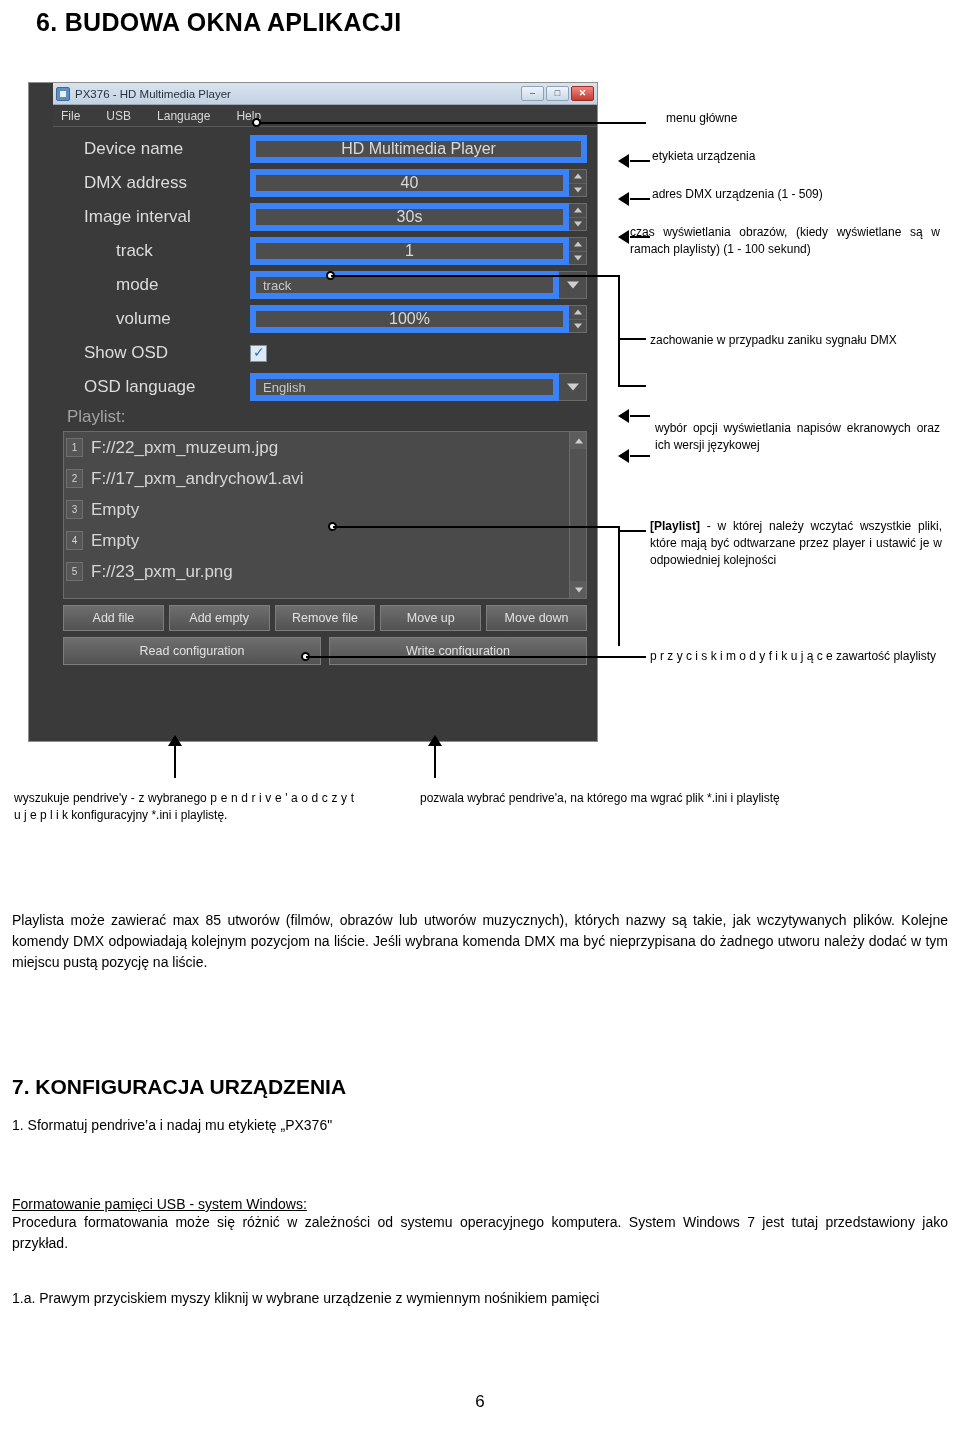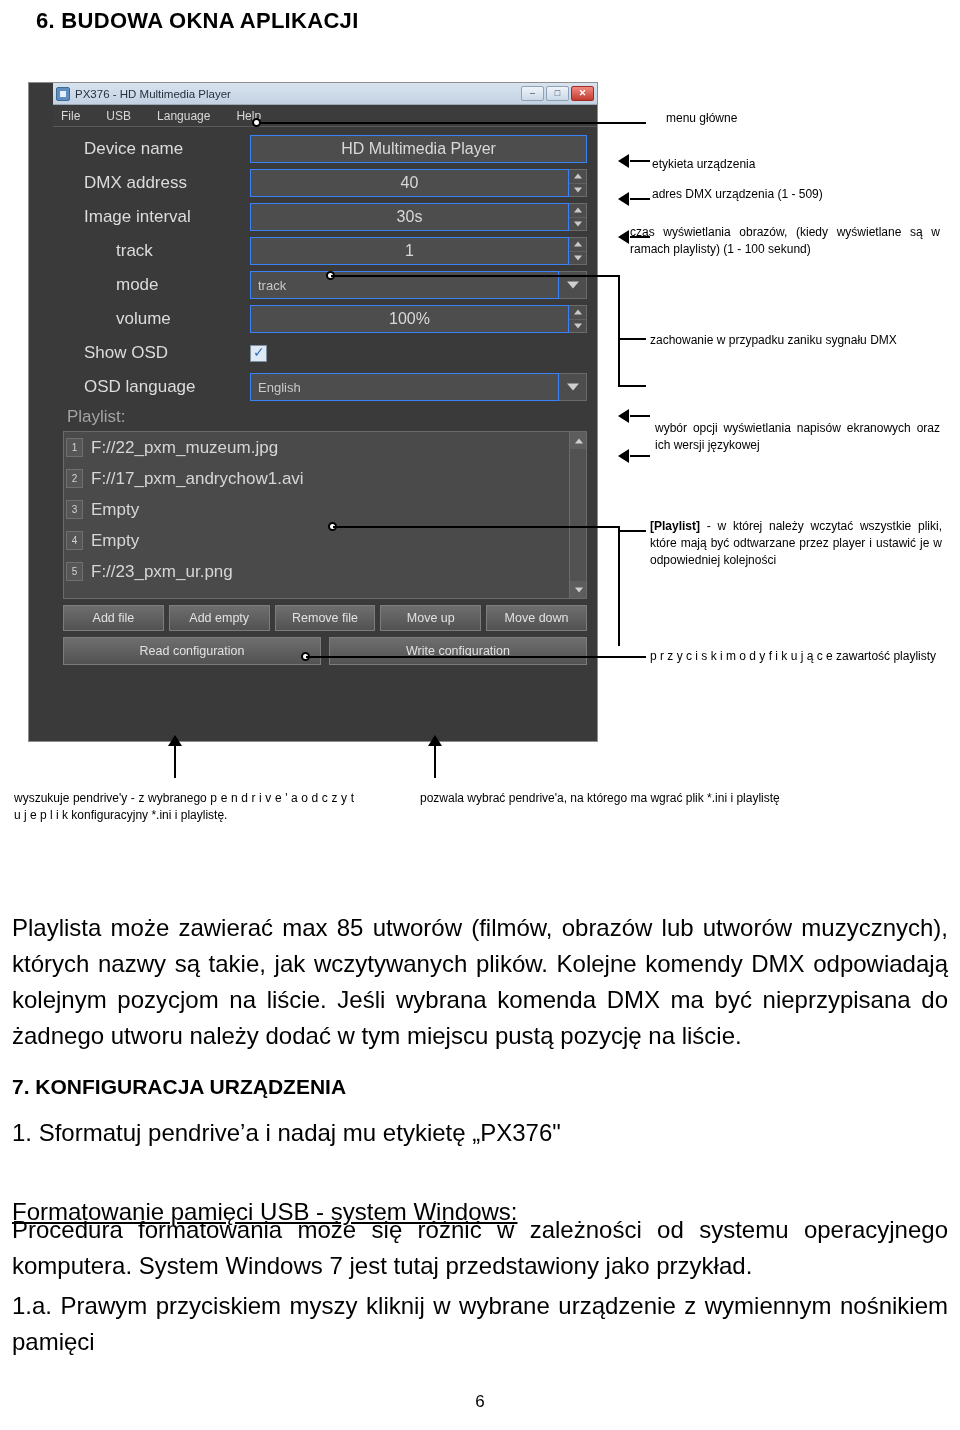--- a/index.html
+++ b/index.html
@@ -13,21 +13,21 @@
     position: relative;
     overflow: hidden;
   }
 
   .page { position: relative; width: 960px; height: 1430px; padding: 0; }
 
   
   .section-title {
     position: absolute;
     left: 36px; top: 8px;
-    font-size: 22px;
+    font-size: 25px;
     font-weight: bold;
     letter-spacing: .3px;
   }
 
   
   .appwin {
     position: absolute;
     left: 28px; top: 82px;
     width: 570px; height: 660px;
     background: #3a3a3a;
@@ -83,21 +83,21 @@
     width: 170px;
     font-size: 17px;
     color: #dcdcdc;
     padding-left: 4px;
     white-space: nowrap;
   }
   .row .lbl.sm { font-size: 16px; }
   .field {
     flex: 1; height: 28px;
     background: #4d4d4d;
-    border: 1px solid #3b82f6;
+    border: 6px solid #3b82f6;
     color: #d9d9d9;
     display: flex; align-items: center; justify-content: center;
     font-size: 16px;
     position: relative;
   }
   .field.left { justify-content: flex-start; padding-left: 7px; font-size: 13px; color:#c9c9c9; }
   .spin {
     width: 18px; height: 28px;
     background: #4d4d4d;
     border: 1px solid #6b6b6b;
@@ -206,21 +206,21 @@
   }
 
   
   .ann { position:absolute; font-size:12px; line-height:1.42; color:#000; }
   .ann.j { text-align: justify; }
   .bold { font-weight: bold; }
 
   
   .para {
     position:absolute;
-    font-size: 24px;
+    font-size: 14px;
     line-height: 1.5;
     text-align: justify;
   }
   .h2 {
     position:absolute;
     font-size: 21px;
     font-weight: bold;
   }
   .underline { text-decoration: underline; }
 
@@ -393,21 +393,21 @@
   <div class="dot" style="left:301px; top:652px;"></div>
   <div class="lead" style="left:306px; top:656px; width:340px; height:2px;"></div>
 
   <div class="lead" style="left:174px; top:742px; width:2px; height:36px;"></div>
   <div class="arrow-up" style="left:168px; top:735px;"></div>
 
   <div class="lead" style="left:434px; top:742px; width:2px; height:36px;"></div>
   <div class="arrow-up" style="left:428px; top:735px;"></div>
 
   <div class="ann" style="left:666px; top:110px;">menu główne</div>
-  <div class="ann" style="left:652px; top:156px;">etykieta urządzenia</div>
+  <div class="ann" style="left:652px; top:148px;">etykieta urządzenia</div>
   <div class="ann" style="left:652px; top:186px;">adres DMX urządzenia (1 - 509)</div>
   <div class="ann j" style="left:630px; top:224px; width:310px;">czas  wyświetlania  obrazów, (kiedy wyświetlane są w ramach playlisty) (1 - 100 sekund)</div>
   <div class="ann" style="left:650px; top:332px; width:290px;">zachowanie w przypadku zaniku sygnału DMX</div>
   <div class="ann j" style="left:655px; top:420px; width:285px;">wybór  opcji  wyświetlania napisów ekranowych oraz ich wersji językowej</div>
 
   <div class="ann j" style="left:650px; top:518px; width:292px;"><span class="bold">[Playlist]</span><span> - w której należy wczytać wszystkie pliki, które mają być odtwarzane przez player i ustawić je w odpowiedniej kolejności</span></div>
 
   <div class="ann j" style="left:650px; top:648px; width:292px;">p r z y c i s k i   m o d y f i k u j ą c e zawartość playlisty</div>
 
   <div class="ann j" style="left:14px; top:790px; width:340px;">wyszukuje pendrive'y - z wybranego p e n d r i v e ' a   o d c z y t u j e   p l i k konfiguracyjny *.ini i playlistę.</div>

